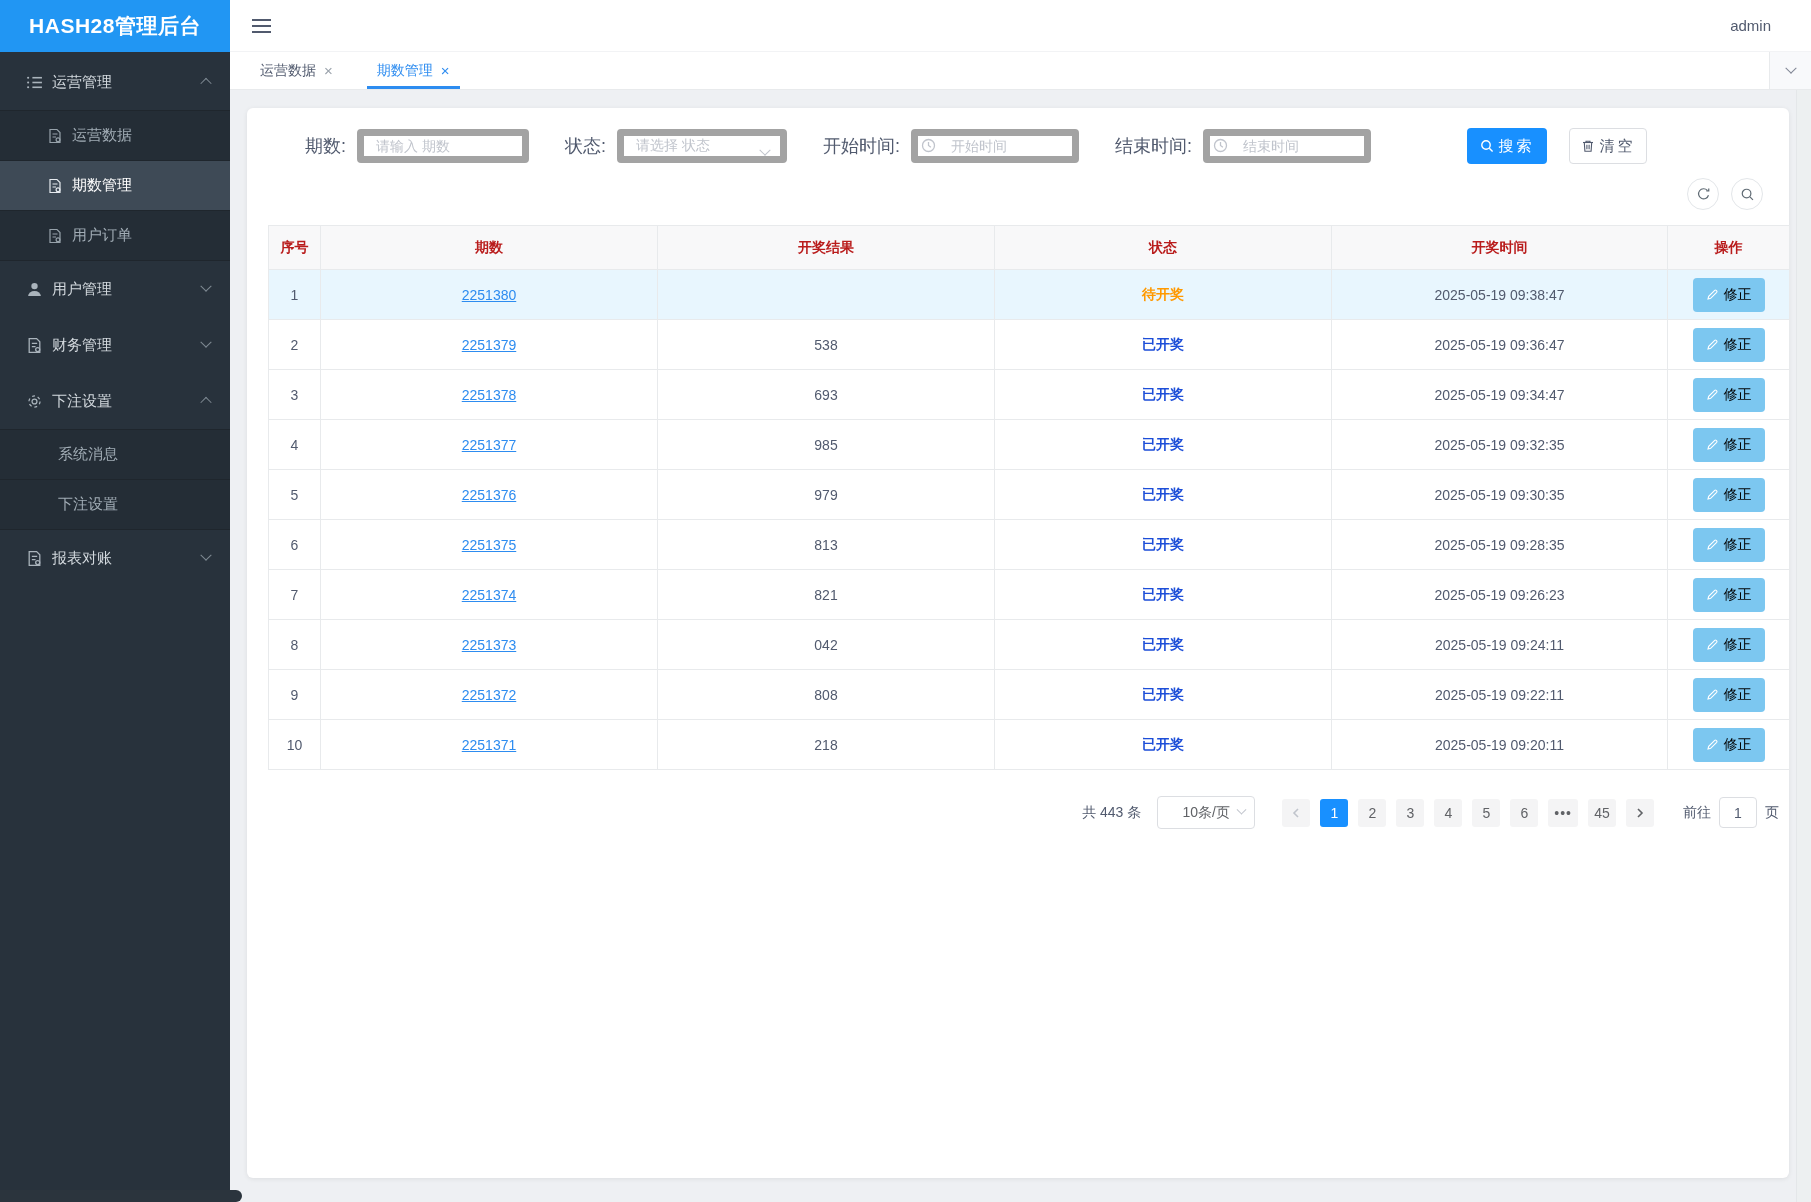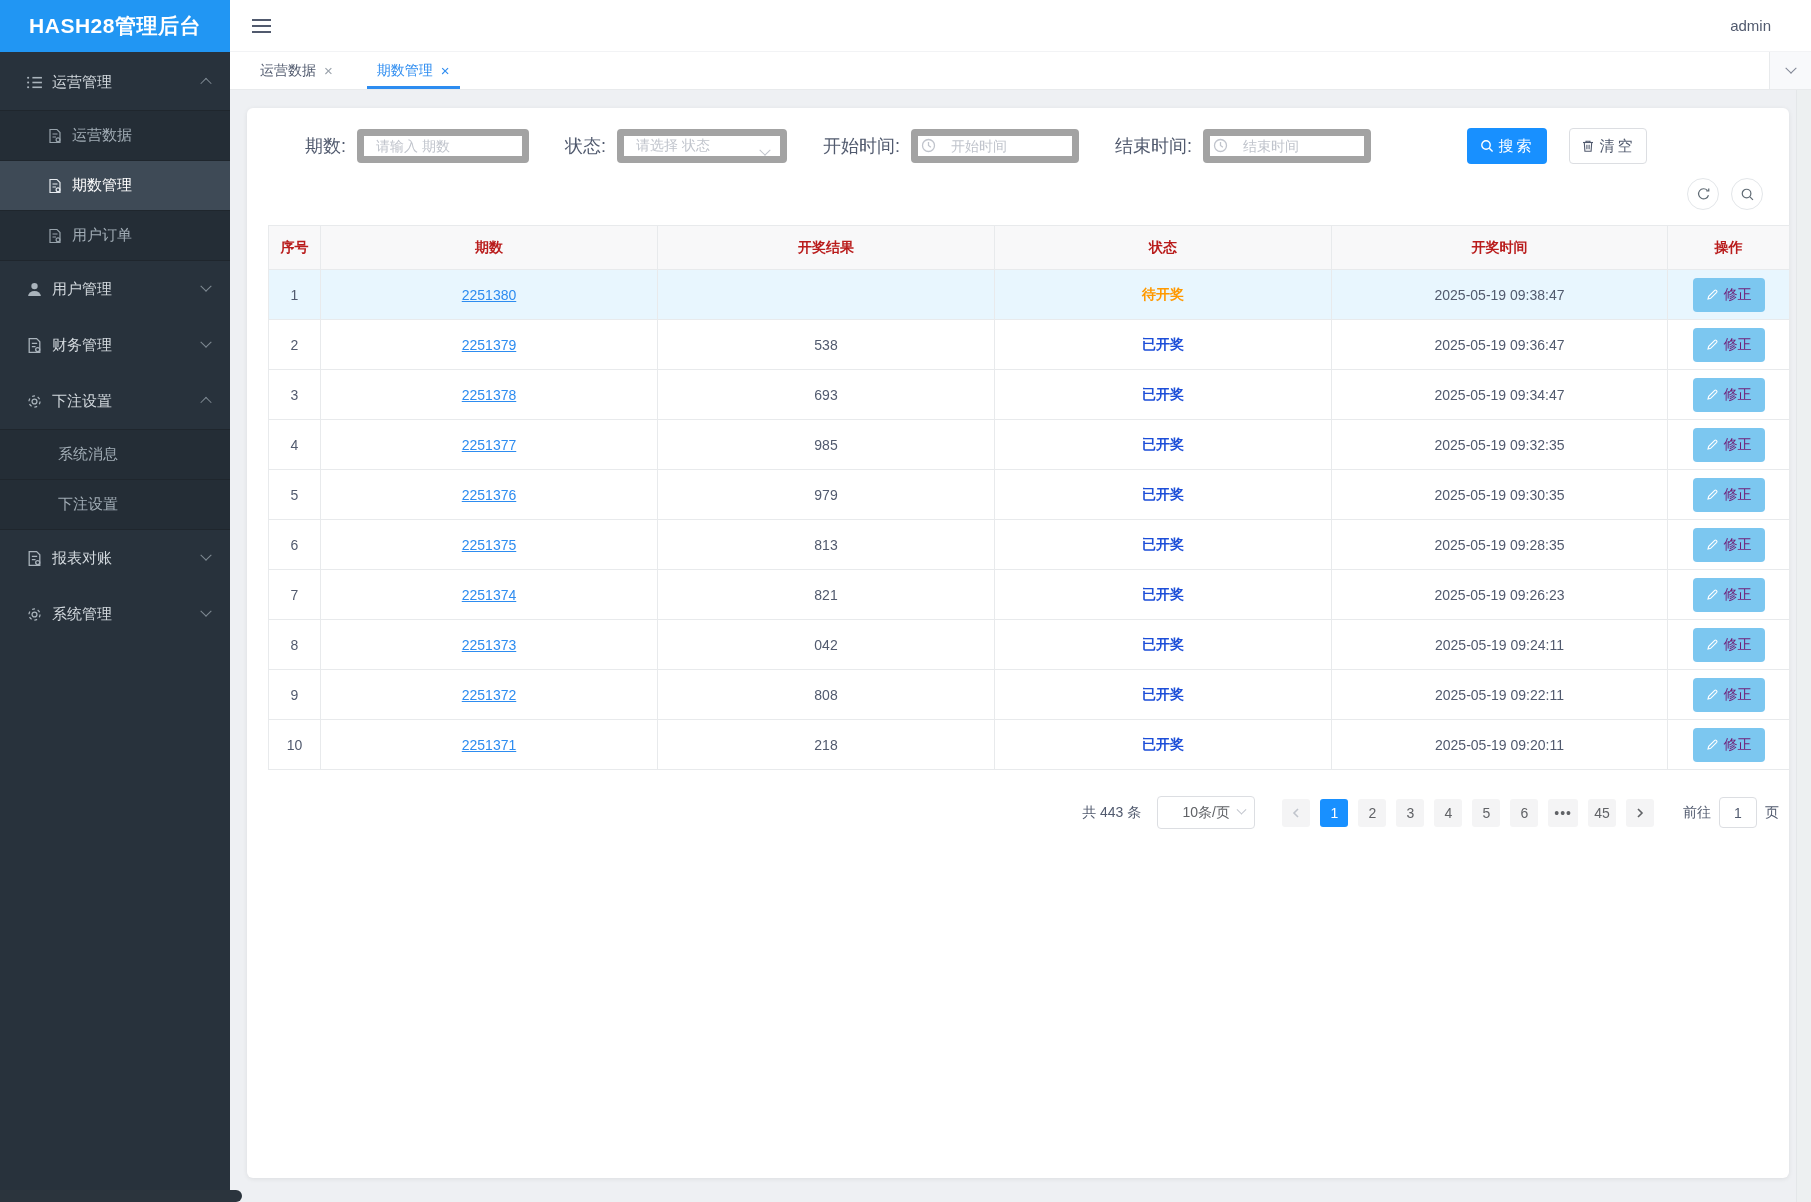--- a/index.html
+++ b/index.html
@@ -85,21 +85,21 @@
   #grid { margin:15px 0 0 21px; width:1521px; border-collapse:collapse; table-layout:fixed; }
   #grid th, #grid td { border:1px solid #e8eaec; text-align:center; font-size:14px; }
   #grid th { height:44px; background:#f8f8f9; font-weight:bold; color:#b91c1c; }
   #grid td { height:50px; color:#515a6e; }
   #grid tr.hl td { background:#e8f6fe; }
   a.issue-link { color:#2d8cf0; text-decoration:underline; cursor:pointer; }
   .st { font-weight:bold; }
   .st.pending { color:#ff9900; }
   .st.done { color:#1d4ed8; }
   .edit-btn { display:inline-flex; align-items:center; justify-content:center; width:72px; height:34px;
-              background:#7cc7f0; color:#701a75; border:none; border-radius:4px; font-size:14px; cursor:pointer; }
+              background:#7cc7f0; color:#000000; border:none; border-radius:4px; font-size:14px; cursor:pointer; }
   .edit-btn svg { width:13px; height:13px; margin-right:5px; }
 
   
   #pager { display:flex; align-items:center; justify-content:flex-end; margin:26px 10px 0 0; font-size:14px; color:#515a6e; }
   #pg-total { margin-right:16px; }
   #pg-size { position:relative; width:98px; height:33px; border:1px solid #dcdee2; border-radius:4px;
              display:flex; align-items:center; justify-content:center; color:#606266; cursor:pointer; margin-right:22px; }
   #pg-size .chev { position:absolute; right:9px; top:12px; border-color:#c0c4cc; transform:rotate(45deg) translate(-2px,-2px); width:7px; height:7px; }
   .pg { min-width:28px; height:28px; margin:0 5px; border:none; border-radius:3px; background:#f4f4f5;
         color:#606266; font-size:14px; cursor:pointer; padding:0 6px; }
@@ -210,30 +210,20 @@
       </div>
       <div class="menu-parent">
     <span class="mi">
           <svg viewBox="0 0 16 16" fill="none" stroke="currentColor" stroke-width="1.2">
             <path d="M3 1.5 h7 l3 3 V14.5 H3 Z"></path>
             <path d="M5.5 6 H10.5 M5.5 9 H9"></path>
             <circle cx="11" cy="11.8" r="1.9"></circle>
           </svg>
         </span>
     <span class="ml">报表对账</span>
-    <span class="chev down"></span>
-  </div>
-      <div class="menu-parent">
-    <span class="mi">
-          <svg viewBox="0 0 16 16" fill="none" stroke="currentColor" stroke-width="1.2">
-            <circle cx="8" cy="8" r="2.3"></circle>
-            <circle cx="8" cy="8" r="5.2" stroke-dasharray="2.7 2.7"></circle>
-          </svg>
-        </span>
-    <span class="ml">系统管理</span>
     <span class="chev down"></span>
   </div>
     </nav>
 </aside>
 
 <header id="topbar">
   <span id="hamburger">
       <i></i>
       <i></i>
       <i></i>

